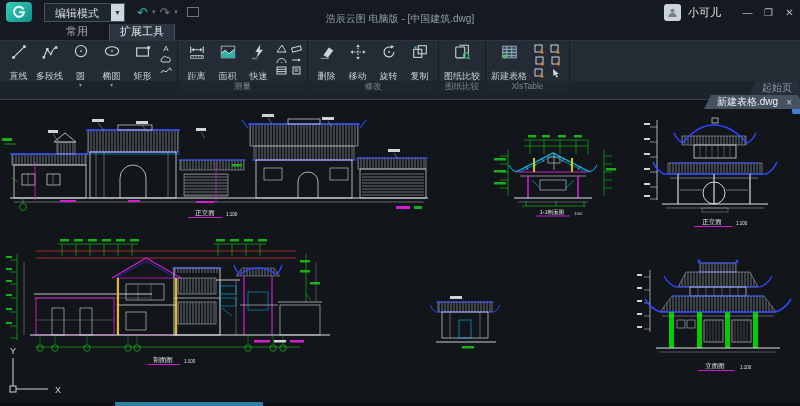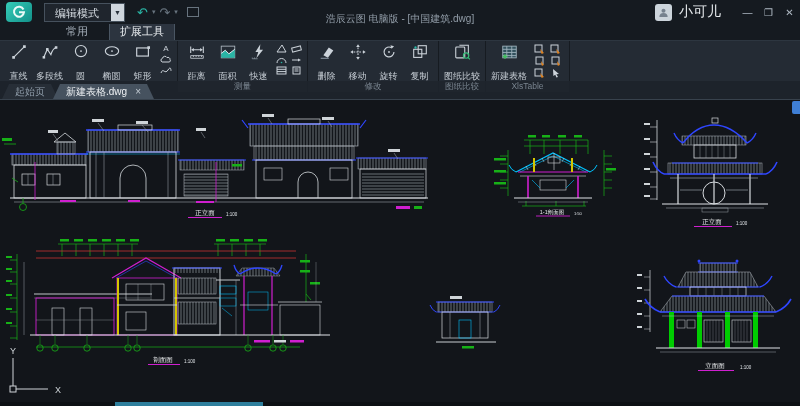--- a/index.html
+++ b/index.html
@@ -12,21 +12,21 @@
   .editmode .lbl{padding:2px 12px 0 10px;color:#d7dde3;}
   .editmode .dd{width:13px;background:#cfd6dd;color:#2a323c;display:flex;align-items:center;justify-content:center;font-size:7px;}
   .quickbar{display:flex;align-items:center;gap:4px;margin-left:12px;}
   .qb-undo{color:#2ab5a5;font-size:13px;line-height:1;}
   .qb-redo{color:#68747f;font-size:13px;line-height:1;}
   .qb-caret{color:#68747f;font-size:7px;}
   .qb-extra{width:10px;height:8px;border:1px solid #68747f;margin-left:5px;}
   .apptitle{position:absolute;left:50%;transform:translateX(-50%);top:7px;line-height:24px;font-size:10px;color:#939ea9;white-space:nowrap;text-align:right;}
   .tb-right{margin-left:auto;display:flex;align-items:center;height:100%;}
   .avatar{width:17px;height:17px;background:#ccd4db;border-radius:3px;display:flex;align-items:center;justify-content:center;margin-right:7px;}
-  .username{font-size:14px;color:#e8ecef;margin-right:16px;}
+  .username{font-size:11px;color:#e8ecef;margin-right:16px;}
   .winbtn{width:21px;height:24px;display:flex;align-items:center;justify-content:center;font-size:10px;color:#aeb8c2;}
 
   
   .ribbontabs{height:16px;background:#151a20;display:flex;align-items:flex-end;padding-left:56px;gap:11px;}
   .rtab{font-size:11px;color:#a7b1bc;padding:1px 10px 2px;line-height:13px;}
   .rtab.active{background:#2c343f;border:1px solid #4a5663;border-bottom:none;color:#e9edf0;}
 
   
   .ribbon{height:40px;background:#242b34;display:flex;border-top:1px solid #2d3640;}
   .rgroup{display:flex;flex-direction:column;border-right:1px solid #161b21;}
@@ -35,21 +35,21 @@
   .rbtn .ric{height:18px;display:flex;align-items:center;justify-content:center;}
   .rlabel{margin-top:11px;white-space:nowrap;}
   .cap{font-size:6px;color:#8a94a0;margin-top:1px;line-height:1;}
   .rgname{height:11px;font-size:8.5px;color:#79848f;text-align:center;line-height:11px;background:#1f252d;}
   .smallcol{display:flex;flex-direction:column;justify-content:flex-start;padding:2px 2px 0;gap:2px;}
   .smallitem{height:9px;display:flex;align-items:center;justify-content:center;color:#c6cdd4;font-size:8px;line-height:1;}
   .xlsgrid{display:grid;grid-template-columns:15px 15px;grid-auto-rows:11px;gap:1px;padding:2px 3px 0;align-content:start;}
   .xlsgrid .smallitem{height:10px;}
 
   
-  .doctabs{height:18px;background:#1d232b;display:flex;align-items:flex-end;padding-left:2px;border-bottom:1px solid #38424d;}
+  .doctabs{height:18px;background:#1d232b;display:flex;align-items:flex-end;padding-left:2px;border-bottom:1px solid #38424d;flex-direction:column;}
   .dtab{height:15px;display:flex;align-items:center;font-size:10px;padding:0 13px;color:#909daa;background:#272e37;clip-path:polygon(7px 0,calc(100% - 7px) 0,100% 100%,0 100%);margin-right:-5px;}
   .dtab.active{background:#46525f;color:#eef1f4;position:relative;z-index:2;}
   .dtab .close{margin-left:8px;font-size:10px;color:#c3cbd3;}
 
   
   .canvas{position:relative;height:302px;background:#12151a;}
   .canvas svg{display:block;}
   .paneltoggle{position:absolute;top:1px;right:0;width:8px;height:13px;background:#3f7fd6;border-radius:2px 0 0 2px;}
 
   

